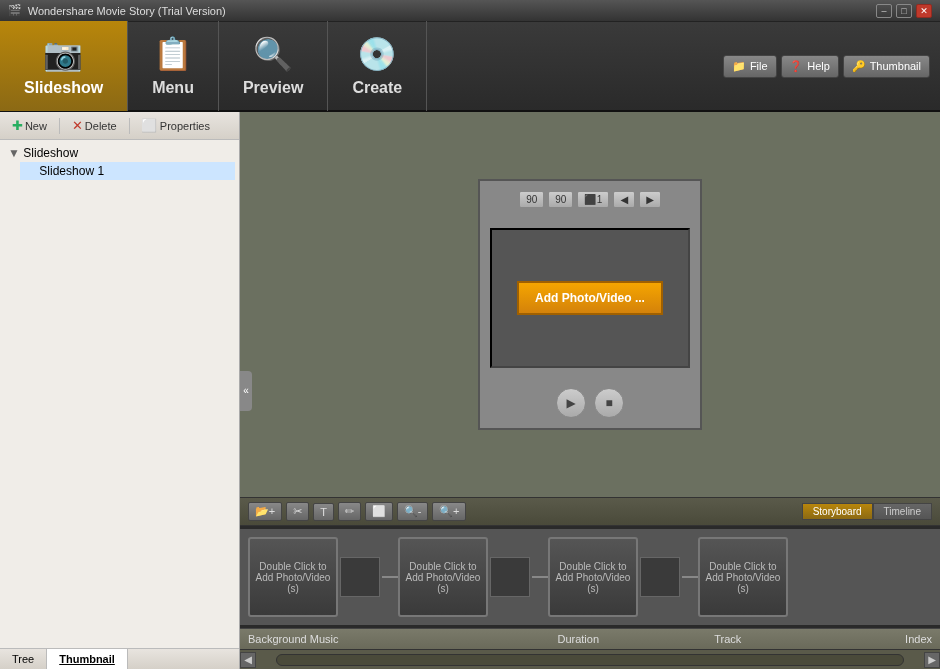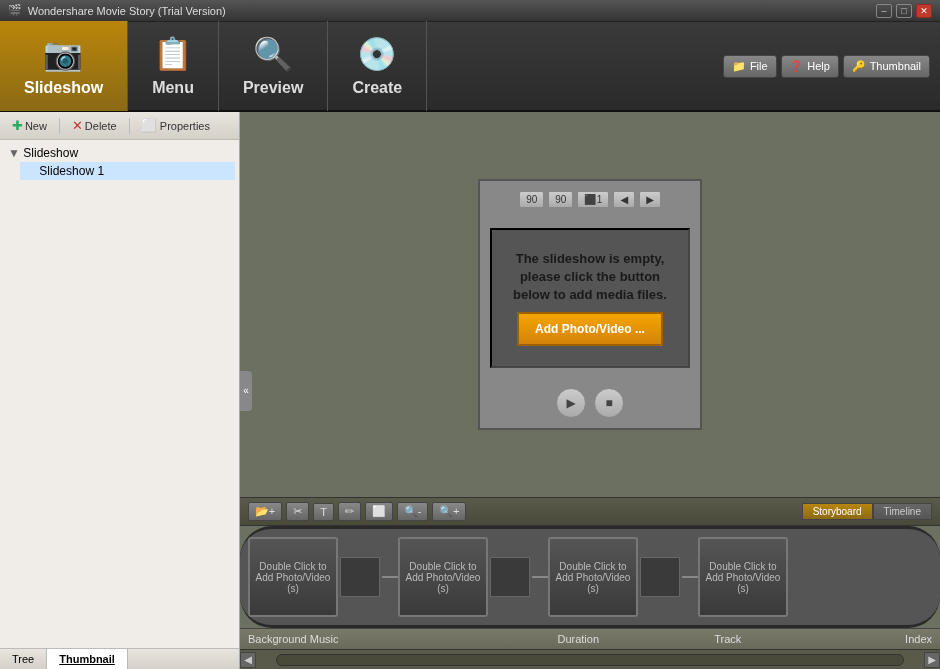--- a/index.html
+++ b/index.html
@@ -211,21 +211,20 @@
       color: white;
     }
 
     
     #storyboard {
       background: #555;
       padding: 8px;
       overflow-x: auto;
       border-top: 3px solid #2a2a2a;
       border-bottom: 3px solid #2a2a2a;
-      border-radius: 32px;
     }
     .storyboard-inner {
       display: flex; gap: 0; align-items: center;
     }
     .storyboard-slot {
       display: flex; flex-direction: column; align-items: center;
       gap: 2px;
     }
     .slot-main {
       display: flex; align-items: center; gap: 2px;
@@ -382,21 +381,20 @@
         <div class="preview-controls-top">
           <div class="prev-btn">90</div>
           <div class="prev-btn">90</div>
           <div class="prev-btn">
             <span>⬛</span><span>1</span>
           </div>
           <div class="prev-btn">◀</div>
           <div class="prev-btn">▶</div>
         </div>
         <div class="preview-screen">
-          <div class="preview-screen-text">The slideshow is empty, please click the button below to add media files.</div>
           <div class="add-media-btn">Add Photo/Video ...</div>
         </div>
         <div class="playback-controls">
           <div class="play-btn">▶</div>
           <div class="play-btn">■</div>
         </div>
       </div>
     </div>
 
     <div id="editor-toolbar">

